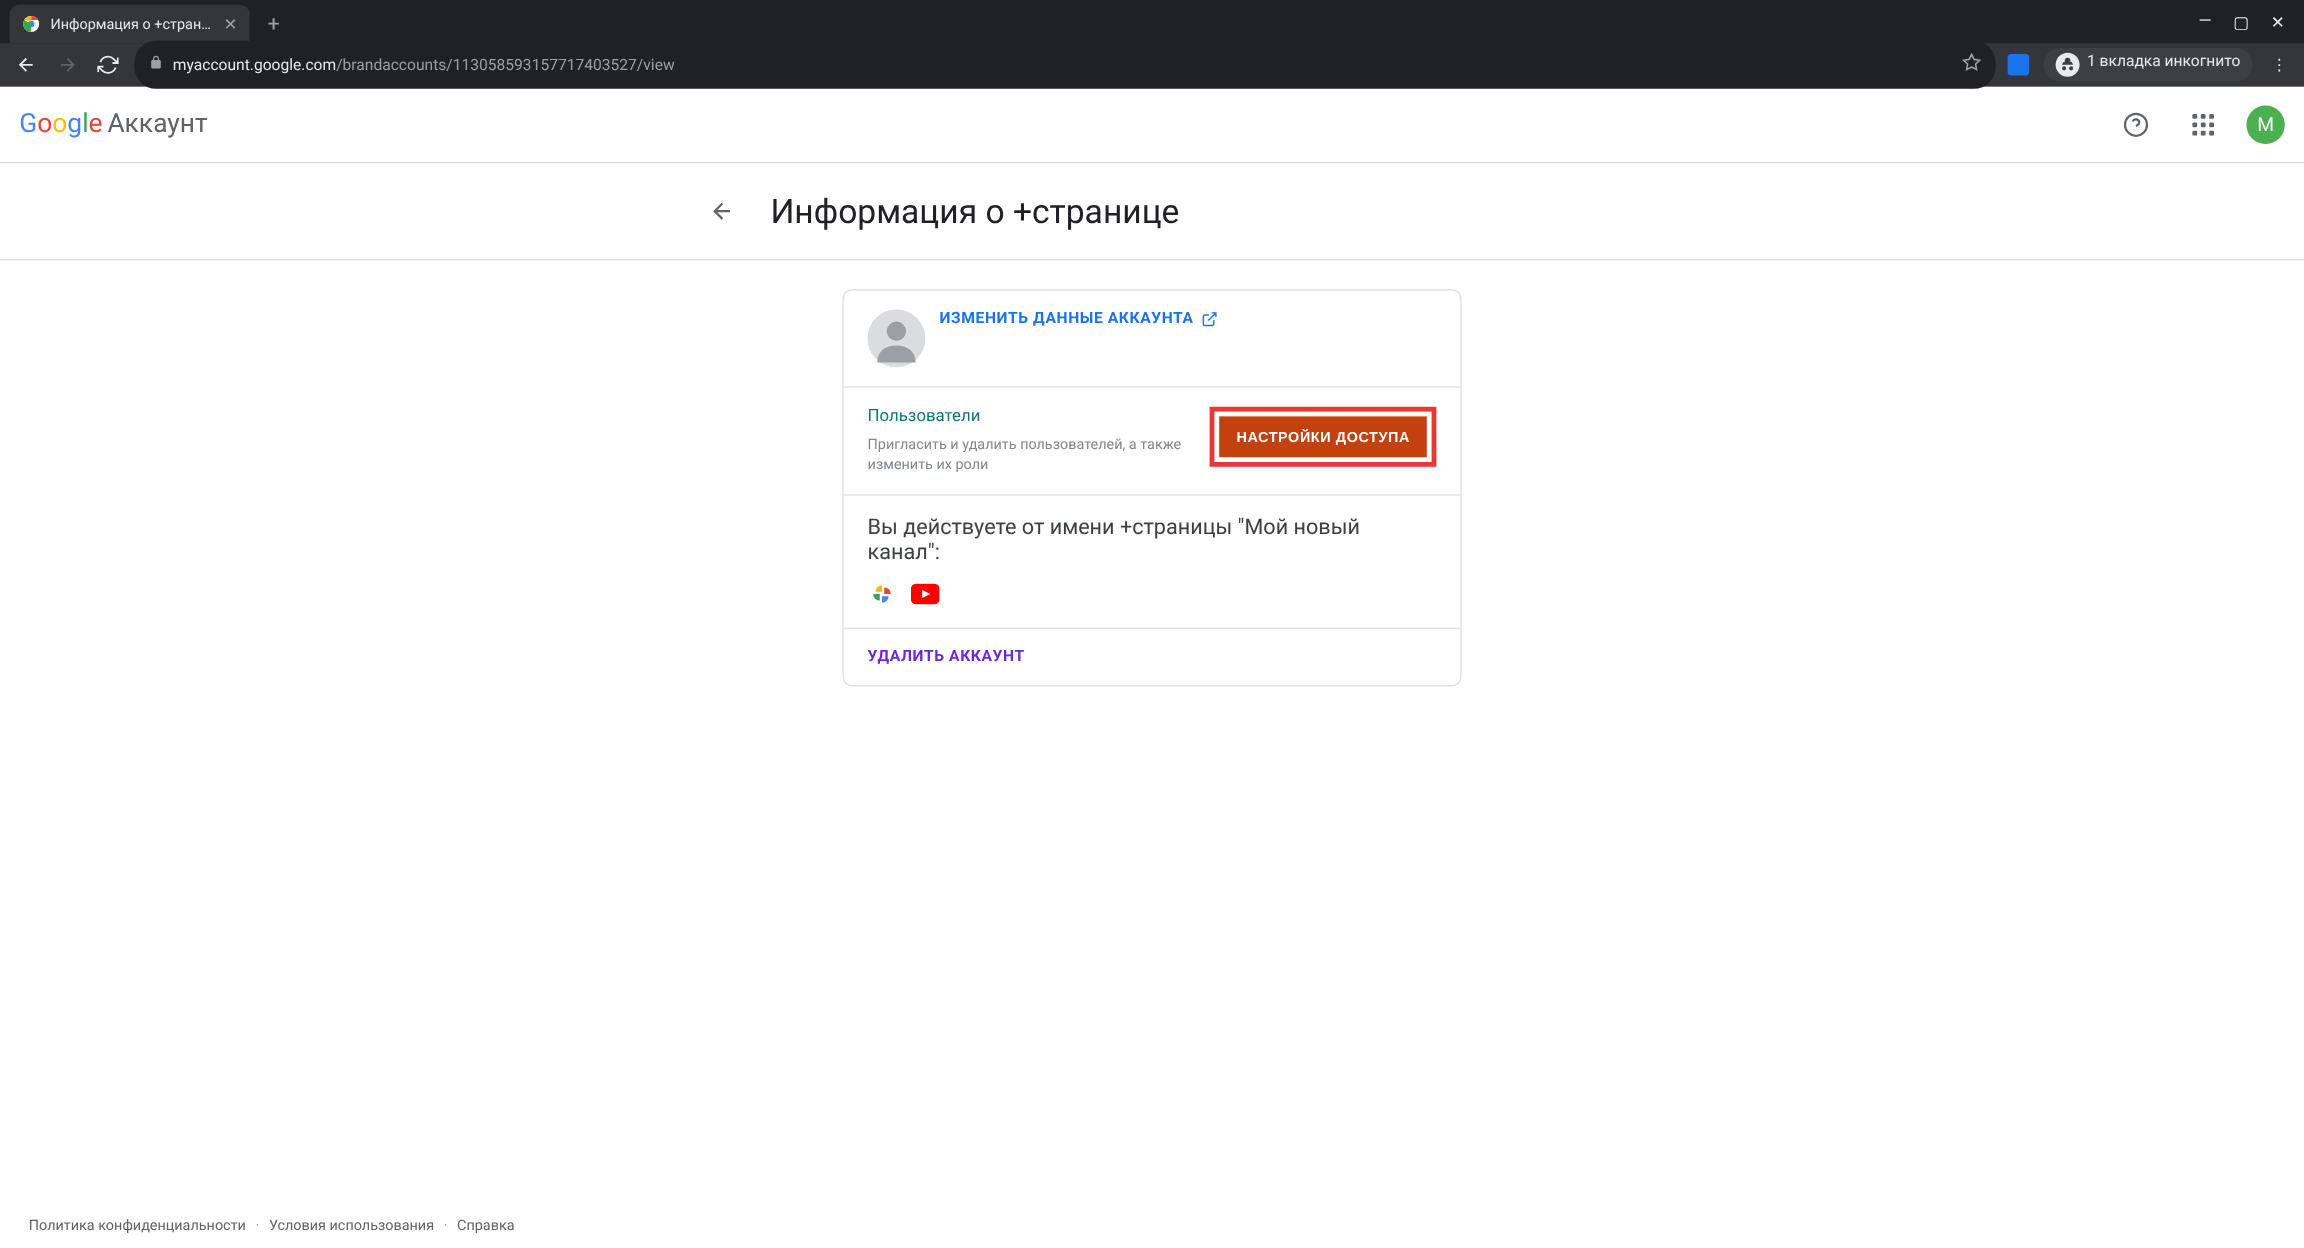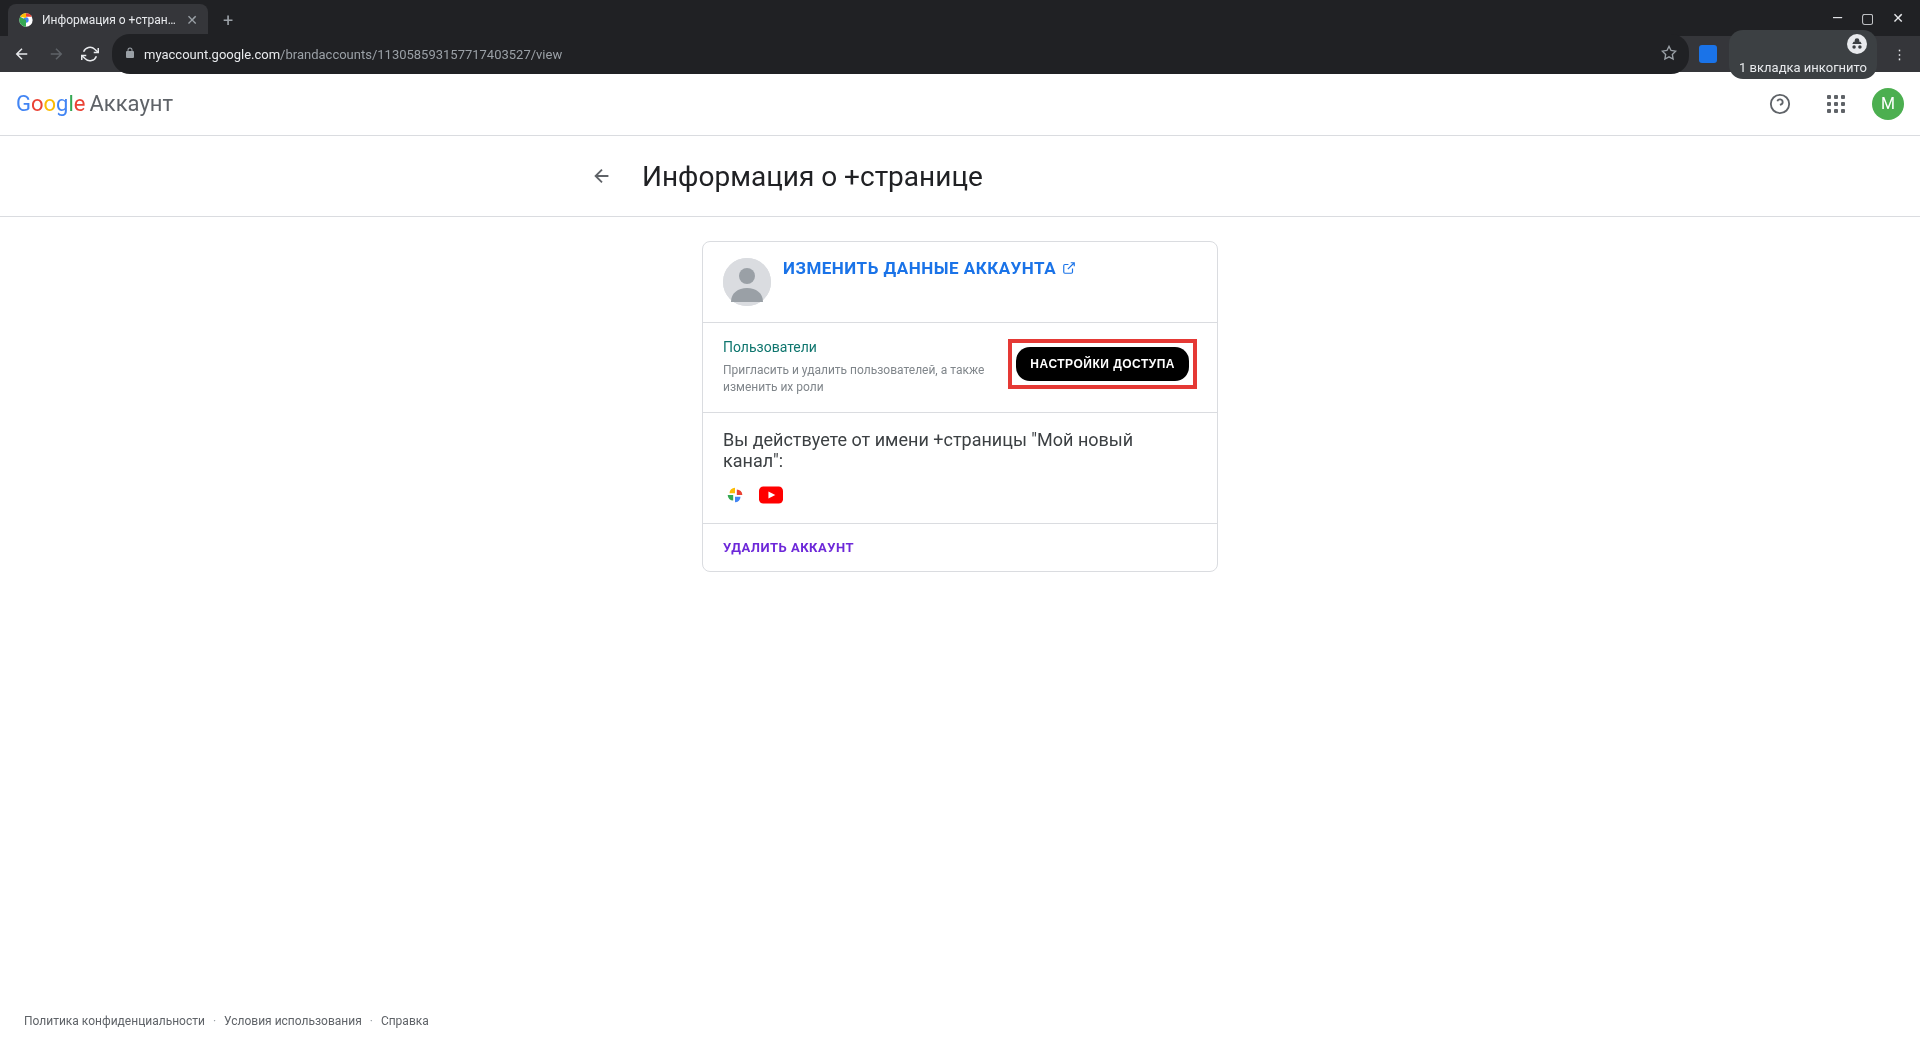--- a/index.html
+++ b/index.html
@@ -15,21 +15,21 @@
 .newtab { width: 28px; height: 28px; display: flex; align-items: center; justify-content: center; color: #9aa0a6; cursor: pointer; font-size: 18px; margin-left: 6px; margin-bottom: 2px; }
 .window-controls { margin-left: auto; display: flex; gap: 18px; padding: 0 16px; color: #e8eaed; align-self: center; }
 .window-controls span { cursor: pointer; font-size: 14px; }
 
 .toolbar { background: #35363a; height: 36px; display: flex; align-items: center; padding: 0 10px; gap: 10px; }
 .nav-icon { color: #9aa0a6; width: 24px; height: 24px; display: flex; align-items: center; justify-content: center; cursor: pointer; }
 .omnibox { flex: 1; background: #202124; border-radius: 18px; height: 40px; display: flex; align-items: center; padding: 0 12px; color: #9aa0a6; font-size: 13px; gap: 8px; }
 .omnibox .lock { color: #9aa0a6; }
 .omnibox .url-main { color: #e8eaed; }
 .toolbar-right { display: flex; align-items: center; gap: 12px; color: #e8eaed; font-size: 13px; }
-.incognito-badge { display: flex; align-items: flex-end; gap: 6px; background: #3c4043; padding: 4px 10px; border-radius: 14px; flex-direction: column; }
+.incognito-badge { display: flex; align-items: flex-start; gap: 6px; background: #3c4043; padding: 4px 10px; border-radius: 14px; }
 .incognito-icon { width: 20px; height: 20px; background: #e8eaed; border-radius: 50%; display: flex; align-items: center; justify-content: center; }
 .incognito-icon svg { width: 14px; height: 14px; }
 .menu-dots { cursor: pointer; padding: 0 4px; }
 
 
 .app-header { height: 64px; display: flex; align-items: center; padding: 0 16px; border-bottom: 1px solid #dadce0; }
 .logo { display: flex; align-items: center; gap: 4px; font-size: 22px; color: #5f6368; }
 .logo .g1 { color: #4285F4; } .logo .g2 { color: #EA4335; } .logo .g3 { color: #FBBC05; } .logo .g4 { color: #4285F4; } .logo .g5 { color: #34A853; } .logo .g6 { color: #EA4335; }
 .header-right { margin-left: auto; display: flex; align-items: center; gap: 16px; }
 .header-icon { width: 40px; height: 40px; display: flex; align-items: center; justify-content: center; color: #5f6368; cursor: pointer; border-radius: 50%; }
@@ -47,28 +47,28 @@
 .card { border: 1px solid #dadce0; border-radius: 8px; width: 516px; margin: 0 auto; }
 .card-section { padding: 16px 20px; border-bottom: 1px solid #dadce0; }
 .card-section:last-child { border-bottom: none; }
 
 .section-account { display: flex; align-items: flex-start; gap: 12px; }
 .profile-avatar { width: 48px; height: 48px; border-radius: 50%; background: #dadce0; display: flex; align-items: center; justify-content: center; flex-shrink: 0; }
 .account-info { flex: 1; }
 .account-name { font-size: 14px; color: #3c4043; margin-bottom: 2px; }
 .account-link { font-size: 12px; color: #1a73e8; font-weight: 500; letter-spacing: 0.5px; cursor: pointer; }
 .account-actions { }
-.change-data { font-size: 17px; color: #1a73e8; font-weight: 700; letter-spacing: 0.5px; cursor: pointer; display: flex; align-items: center; gap: 6px; }
+.change-data { font-size: 13px; color: #1a73e8; font-weight: 700; letter-spacing: 0.5px; cursor: pointer; display: flex; align-items: center; gap: 6px; }
 
 .section-users { display: flex; align-items: flex-start; gap: 16px; }
 .users-info { flex: 1; }
 .users-title { font-size: 14px; color: #0f766e; margin-bottom: 7px; }
 .users-desc { font-size: 12px; color: #80868b; line-height: 1.4; }
 .access-btn-wrap { border: 4px solid #e53935; padding: 4px; }
-.access-btn { background: #000000; color: #fff; font-size: 12px; font-weight: 700; letter-spacing: 0.5px; padding: 10px 14px; border: none; cursor: pointer; border-radius: 14px; }
+.access-btn { background: #c2410c; color: #fff; font-size: 12px; font-weight: 700; letter-spacing: 0.5px; padding: 10px 14px; border: none; cursor: pointer; border-radius: 0; }
 
 .section-acting { }
 .acting-text { font-size: 18px; color: #3c4043; margin-bottom: 12px; }
 .service-icons { display: flex; gap: 12px; }
 .svc-icon { width: 24px; height: 24px; display: flex; align-items: center; justify-content: center; cursor: pointer; }
 
 .section-delete { }
 .delete-link { font-size: 13px; color: #6d28d9; font-weight: 700; letter-spacing: 0.5px; cursor: pointer; }
 
 

